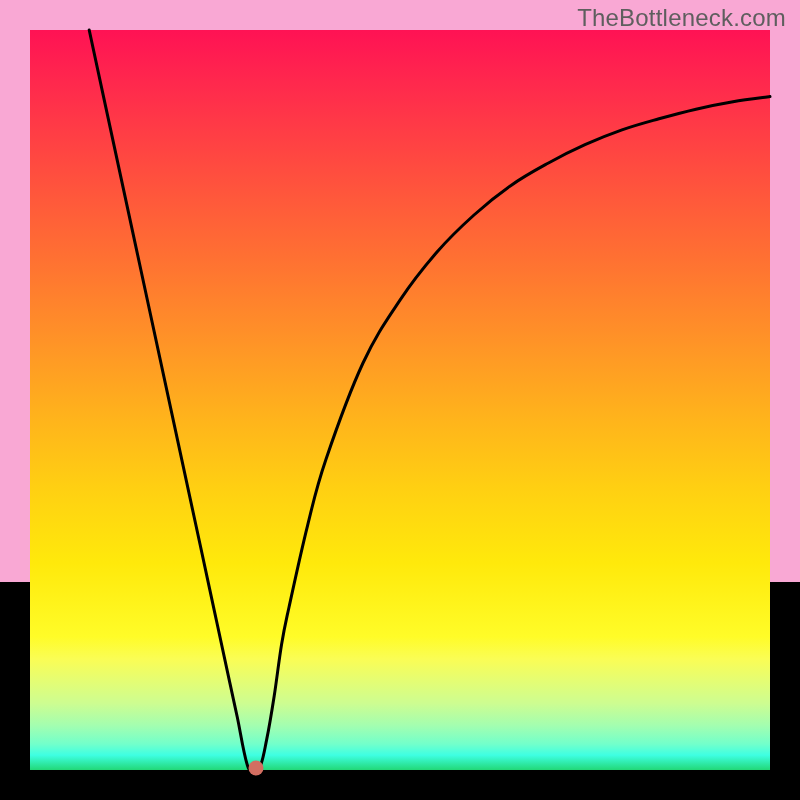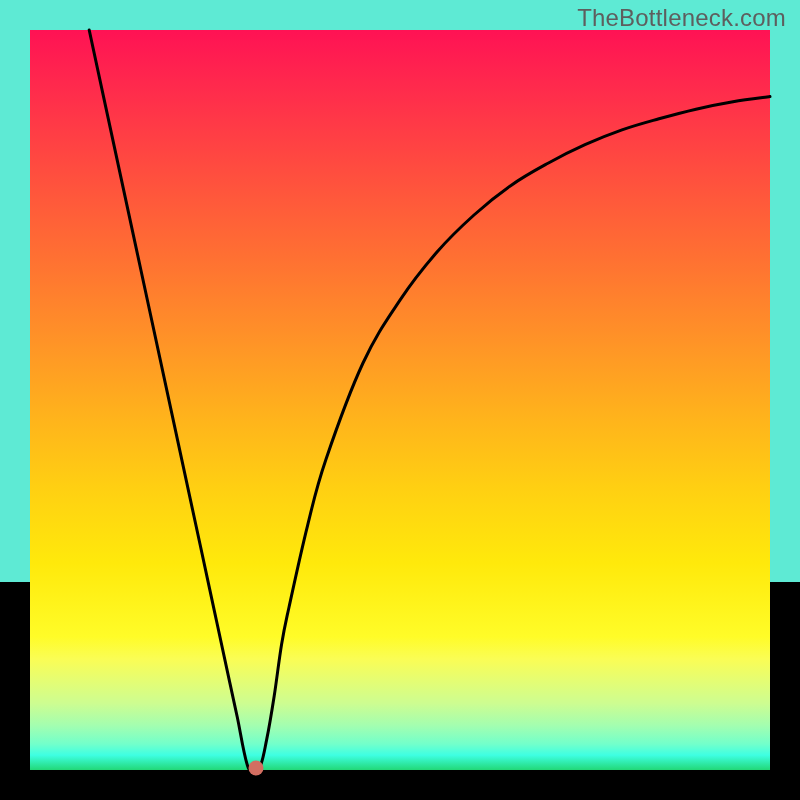--- a/index.html
+++ b/index.html
@@ -7,21 +7,21 @@
     padding: 0;
     width: 800px;
     height: 800px;
     background: #000;
     overflow: hidden;
   }
   .frame {
     position: relative;
     width: 800px;
     height: 582px;
-    background: #5eead4;
+    background: #f9a8d4;
   }
   .watermark {
     position: absolute;
     top: 4px;
     right: 14px;
     font-family: Arial, Helvetica, sans-serif;
     font-size: 24px;
     color: #5e5e5e;
     letter-spacing: 0.2px;
     z-index: 10;

